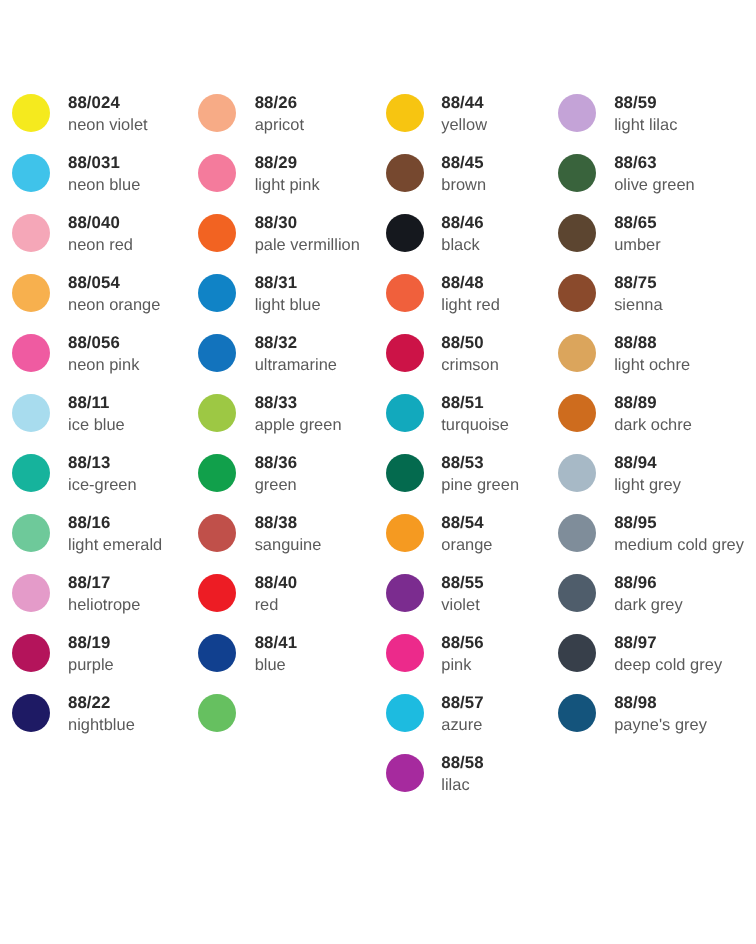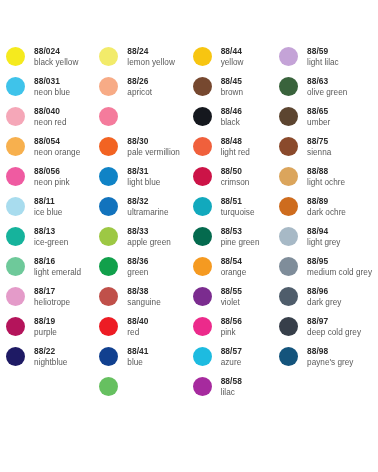--- a/index.html
+++ b/index.html
@@ -80,21 +80,21 @@
 <body>
 
 <div id="chart">
     <div class="col col-0">
       <div class="swatch-row">
         <div class="dot-wrap">
           <span class="dot" style="background-color: rgb(245, 234, 30);"></span>
         </div>
         <div class="labels">
           <div class="code">88/024</div>
-          <div class="cname">black yellow</div>
+          <div class="cname">neon violet</div>
         </div>
       </div>
       <div class="swatch-row">
         <div class="dot-wrap">
           <span class="dot" style="background-color: rgb(63, 195, 234);"></span>
         </div>
         <div class="labels">
           <div class="code">88/031</div>
           <div class="cname">neon blue</div>
         </div>
@@ -177,39 +177,34 @@
         </div>
         <div class="labels">
           <div class="code">88/22</div>
           <div class="cname">nightblue</div>
         </div>
       </div>
     </div>
     <div class="col col-1">
       <div class="swatch-row">
         <div class="dot-wrap">
-          <span class="dot" style="background-color: rgb(242, 235, 106);"></span>
-        </div>
-        <div class="labels">
-          <div class="code">88/24</div>
-          <div class="cname">lemon yellow</div>
-        </div>
-      </div>
-      <div class="swatch-row">
-        <div class="dot-wrap">
           <span class="dot" style="background-color: rgb(247, 171, 134);"></span>
         </div>
         <div class="labels">
           <div class="code">88/26</div>
           <div class="cname">apricot</div>
         </div>
       </div>
       <div class="swatch-row">
         <div class="dot-wrap">
           <span class="dot" style="background-color: rgb(244, 123, 156);"></span>
+        </div>
+        <div class="labels">
+          <div class="code">88/29</div>
+          <div class="cname">light pink</div>
         </div>
       </div>
       <div class="swatch-row">
         <div class="dot-wrap">
           <span class="dot" style="background-color: rgb(242, 99, 34);"></span>
         </div>
         <div class="labels">
           <div class="code">88/30</div>
           <div class="cname">pale vermillion</div>
         </div>

